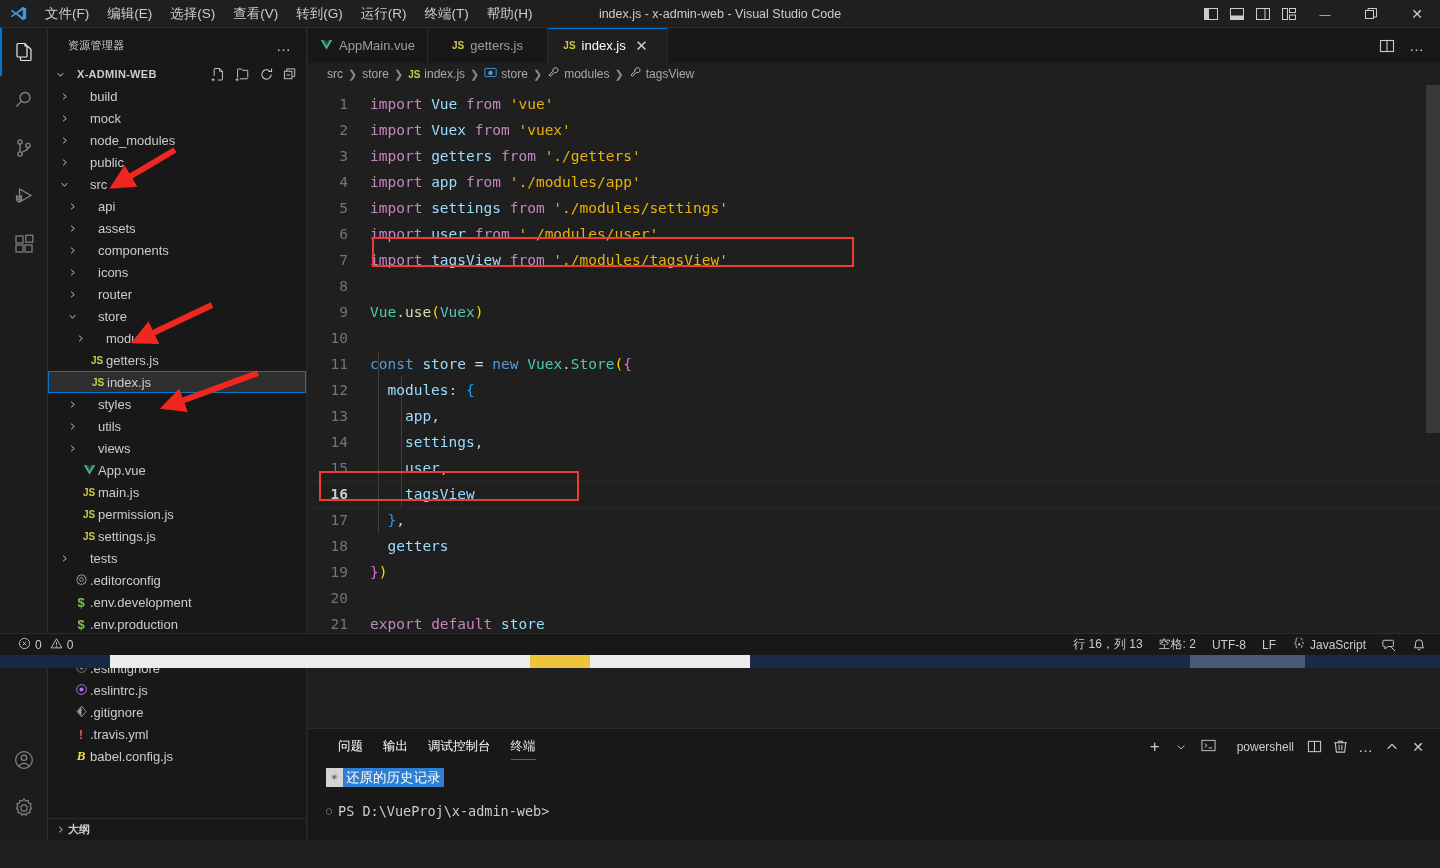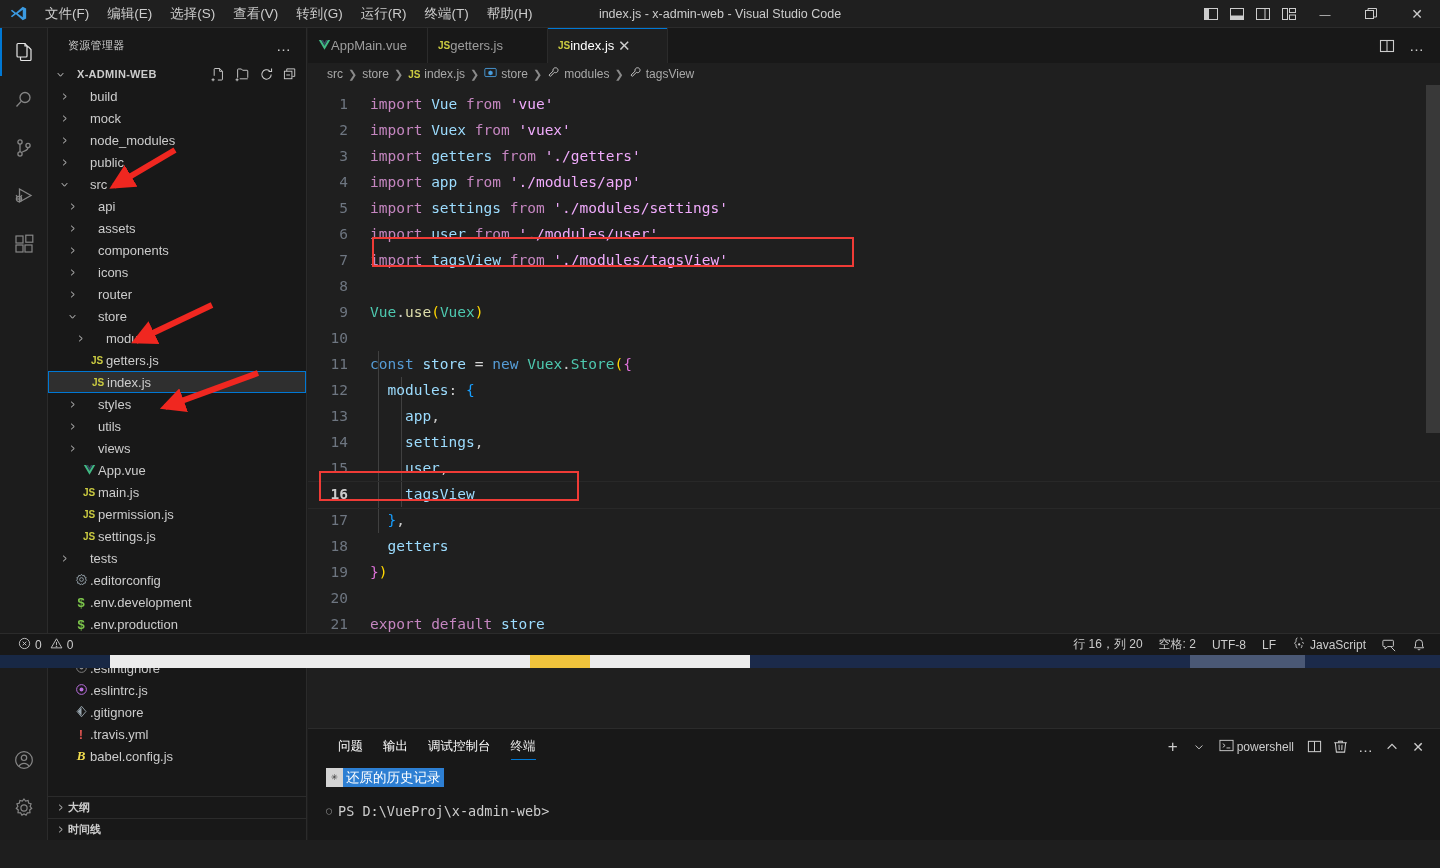--- a/index.html
+++ b/index.html
@@ -103,23 +103,23 @@
   
   .editor-area {
     position: absolute; top: 28px; left: 308px; width: 1132px; height: 812px;
     background: #1f1f1f; display: flex; flex-direction: column;
   }
   .tabbar {
     height: 35px; background: #181818; display: flex; align-items: stretch;
     position: relative; flex: none;
   }
   .tab {
-    display: flex; align-items: center; padding: 0 10px;
+    display: flex; align-items: center; gap: 6px; padding: 0 10px;
     font-size: 13px; color: #9d9d9d; background: #181818;
-    border-right: 1px solid #2b2b2b; min-width: 120px; position: relative;
+    border-right: 1px solid #2b2b2b; min-width: 120px; position: relative; justify-content: center;
   }
   .tab.active {
     background: #1f1f1f; color: #ffffff;
   }
   .tab.active::before {
     content: ''; position: absolute; top: 0; left: 0; right: 0; height: 1px; background: #0078d4;
   }
   .tab-close {
     width: 20px; height: 20px; display: flex; align-items: center; justify-content: center;
     font-size: 15px; color: #cccccc; border-radius: 3px;
@@ -153,21 +153,21 @@
     font-family: "DejaVu Sans Mono", monospace; font-size: 14.5px;
     color: #cccccc;
   }
   .cl { height: 26px; line-height: 26px; white-space: pre; position: relative; }
   .cl.activeline::after {
     content:''; position:absolute; left:-62px; right:-1132px; top:0; height:26px;
     border-top: 1px solid #282828; border-bottom: 1px solid #282828; pointer-events:none;
   }
   .kw { color: #c586c0; }
   .id { color: #9cdcfe; }
-  .str { color: #f0abfc; }
+  .str { color: #eab308; }
   .fn { color: #dcdcaa; }
   .cls { color: #4ec9b0; }
   .ctrl { color: #569cd6; }
   .p1 { color: #ffd700; }
   .p2 { color: #da70d6; }
   .p3 { color: #179fff; }
   .op { color: #d4d4d4; }
 
   .indent-guide {
     position: absolute; width: 1px; background: #404040; top: 0;
@@ -199,21 +199,21 @@
   .ptab {
     font-size: 12.5px; color: #ffffff; padding: 0 10px; height: 35px;
     display: flex; align-items: center; position: relative;
   }
   .ptab.active { color: #e7e7e7; }
   .ptab.active::after {
     content:''; position:absolute; left:10px; right:10px; bottom:4px; height:1px; background:#0078d4;
   }
   .panel-actions { margin-left: auto; display: flex; align-items: center; gap: 2px; padding-right: 10px; }
   .pa { height: 26px; display: flex; align-items: center; justify-content: center; color: #cccccc; border-radius: 4px; padding: 0 4px; min-width: 24px;}
-  .term-name { font-size: 12px; color: #cccccc; display: flex; align-items: center; gap: 3px; padding: 0 6px; }
+  .term-name { font-size: 12px; color: #cccccc; display: flex; align-items: center; gap: 21px; padding: 0 6px; }
 
   .term-body {
     flex: 1; padding: 2px 0 0 18px; font-family: "DejaVu Sans Mono", monospace;
     font-size: 13.5px; color: #cccccc; position: relative;
   }
   .term-line { height: 22px; line-height: 22px; display: flex; align-items: center; }
   .hist-badge {
     display: inline-flex; align-items: center; gap: 0;
   }
   .hist-star {
@@ -674,28 +674,20 @@
         </div>
       </div>
 
     <div class="sb-bottom-sec">
       <span class="twisty">
         <svg width="11" height="11" viewBox="0 0 16 16" fill="none" stroke="currentColor" stroke-width="1.4">
             <polyline points="6,4 10.5,8 6,12"></polyline>
           </svg>
       </span>
       <span>大纲</span>
-    </div>
-    <div class="sb-bottom-sec">
-      <span class="twisty">
-        <svg width="11" height="11" viewBox="0 0 16 16" fill="none" stroke="currentColor" stroke-width="1.4">
-            <polyline points="6,4 10.5,8 6,12"></polyline>
-          </svg>
-      </span>
-      <span>时间线</span>
     </div>
   </div>
 
   <div class="editor-area">
 
     <div class="tabbar">
       <div class="tab">
         <span>
           <svg width="13" height="13" viewBox="0 0 16 16">
               <path d="M1 2.5h3l4 7 4-7h3l-7 12z" fill="#41b883"></path>
@@ -912,21 +904,21 @@
       <span style="margin-left:4px">
         <svg width="13" height="13" viewBox="0 0 16 16" fill="none" stroke="#cccccc" stroke-width="1.1">
             <path d="M8 2.2 L14.6 13.4 H1.4 Z"></path>
             <line x1="8" y1="6.2" x2="8" y2="9.8"></line>
             <circle cx="8" cy="11.5" r="0.45" fill="#cccccc"></circle>
           </svg>
       </span>
       <span>0</span>
     </div>
     <div class="sb-right">
-      <div class="sbi">行 16，列 20</div>
+      <div class="sbi">行 16，列 13</div>
       <div class="sbi">空格: 2</div>
       <div class="sbi">UTF-8</div>
       <div class="sbi">LF</div>
       <div class="sbi">
         <span>
           <svg width="14" height="14" viewBox="0 0 16 16" fill="none" stroke="#cccccc" stroke-width="1.1">
               <path d="M6.2 2.2C4.6 2.2 4.6 5 4.6 5.8S4 8 3 8s1.6 1.4 1.6 2.2S4.6 13.8 6.2 13.8"></path>
               <path d="M9.8 2.2c1.6 0 1.6 2.8 1.6 3.6S12 8 13 8s-1.6 1.4-1.6 2.2 0 3.6-1.6 3.6" stroke-dasharray="3 2.2"></path>
               <circle cx="8.2" cy="9.6" r="1.3" fill="#cccccc" stroke="none"></circle>
             </svg>

